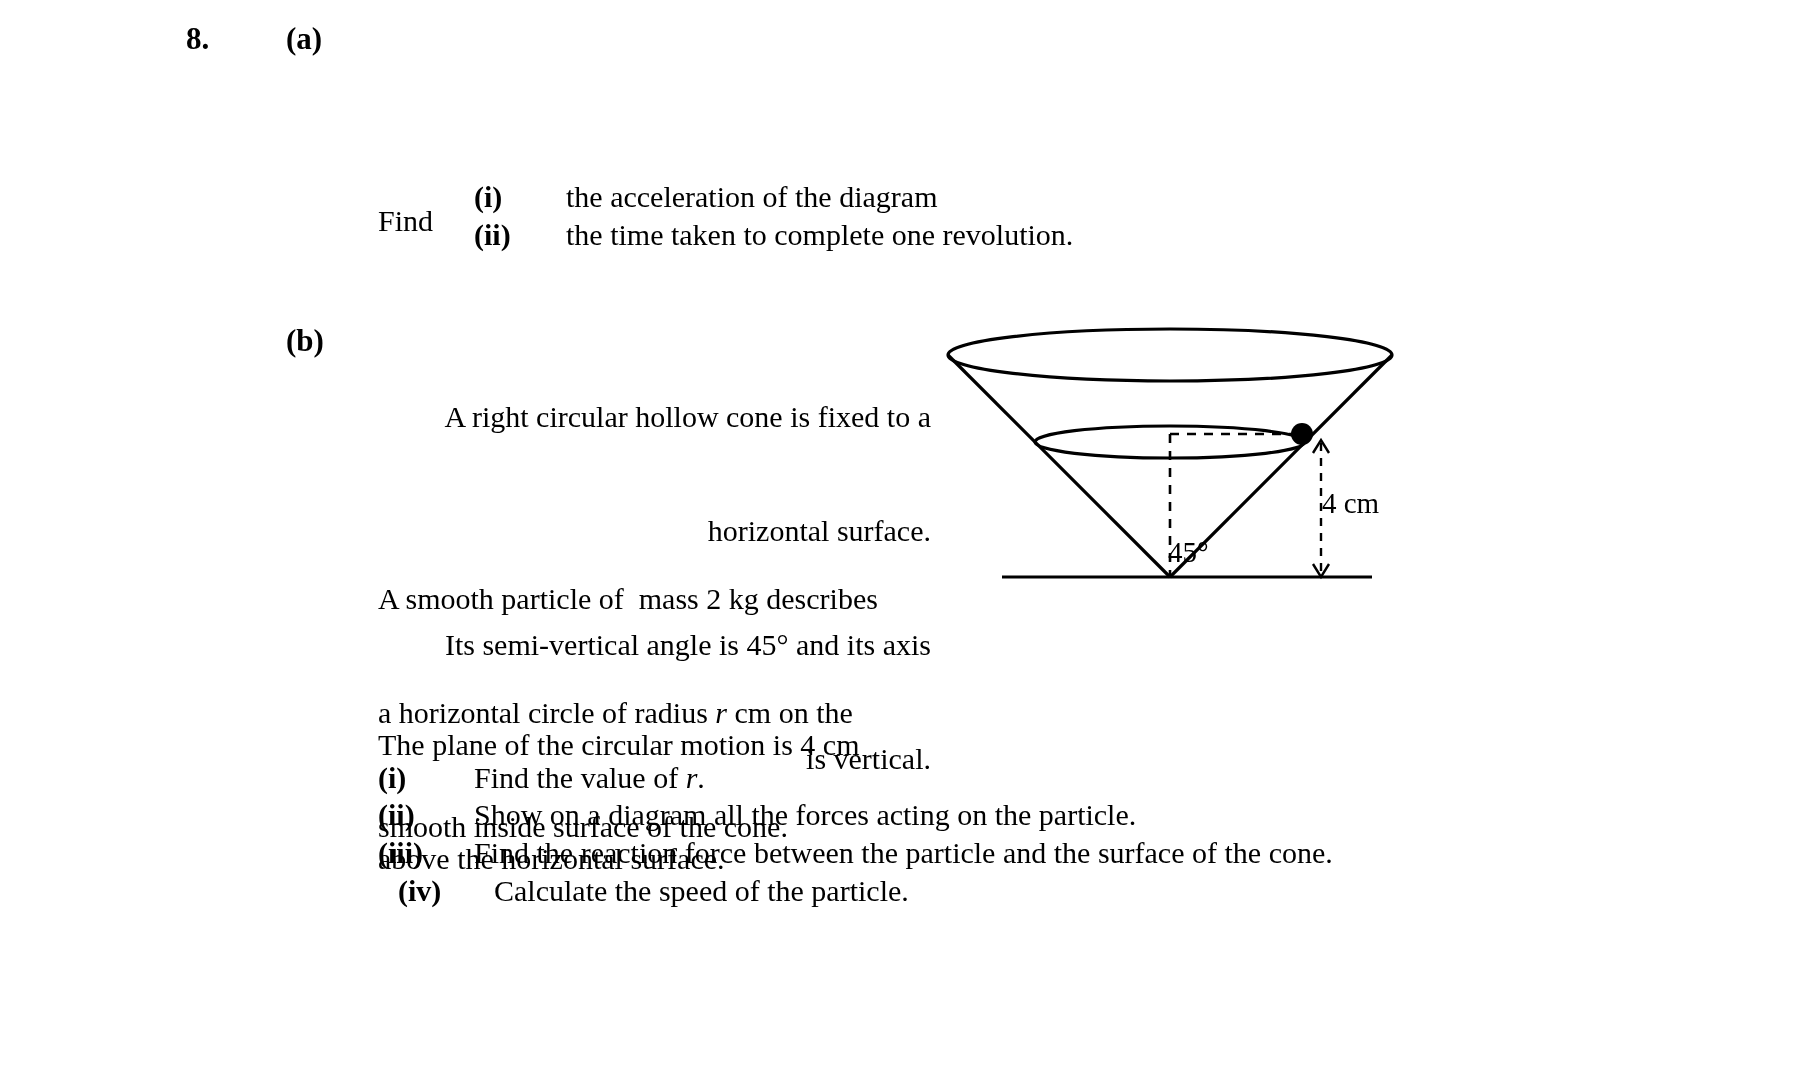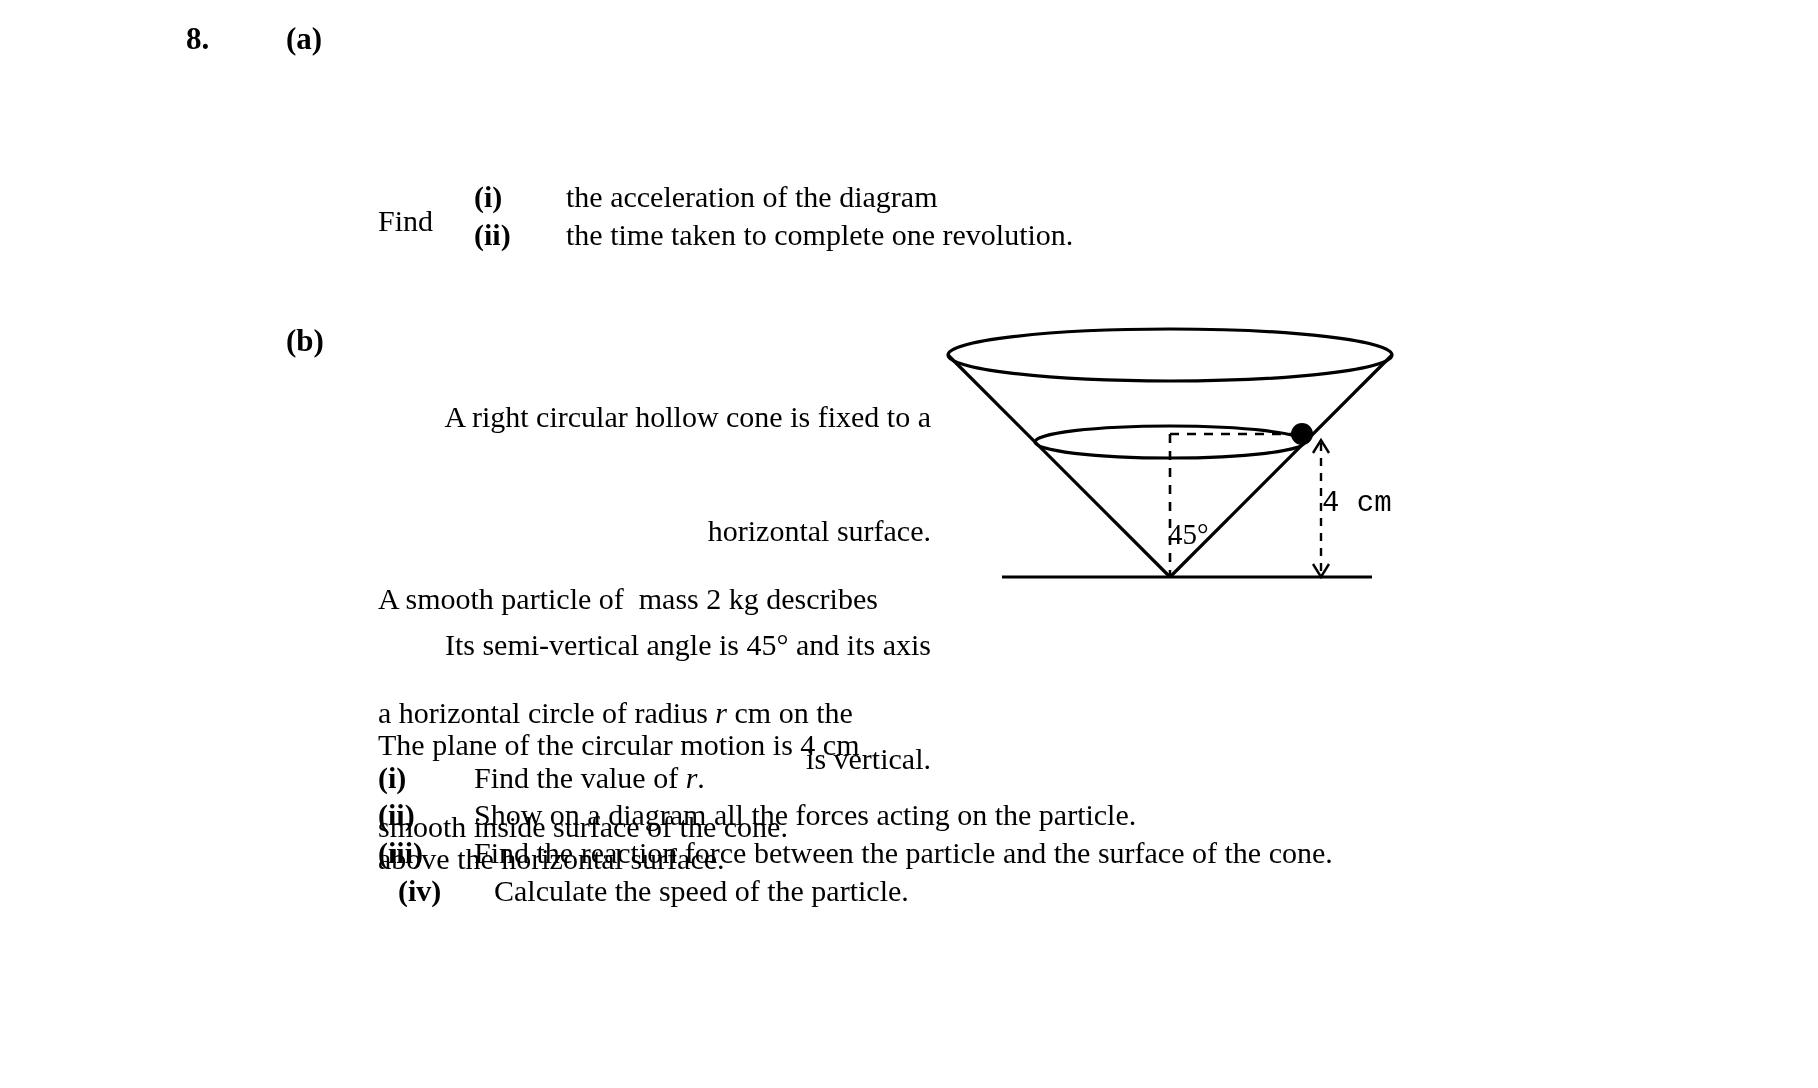--- a/index.html
+++ b/index.html
@@ -96,22 +96,22 @@
     height: 290px;
   }
   #cone-figure svg { display: block; }
 
   .dlabel {
     position: absolute;
     font-size: 29px;
     font-family: "Liberation Serif", "DejaVu Serif", serif;
     white-space: pre;
   }
-  #label-45 { left: 1168px; top: 518px; }
-  #label-4cm { left: 1322px; top: 487px; font-family: Liberation Mono, monospace; }
+  #label-45 { left: 1168px; top: 536px; }
+  #label-4cm { left: 1322px; top: 487px; }
 </style>
 </head>
 <body>
 
 <div class="page">
 
   <div class="tblock" id="qnum">8.</div>
 
   <div class="partlabel" id="part-a-label">(a)</div>
 

